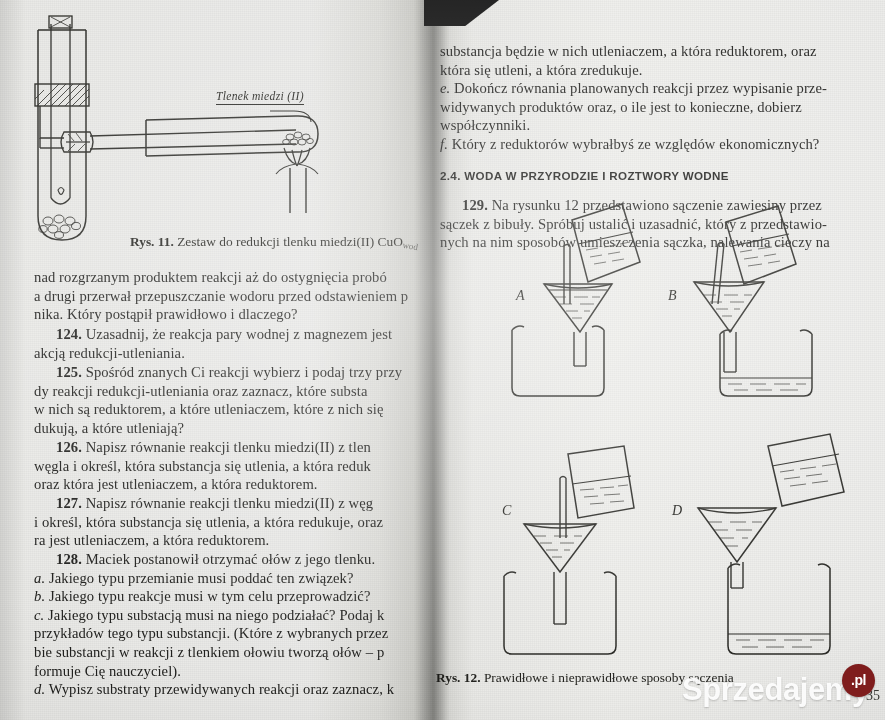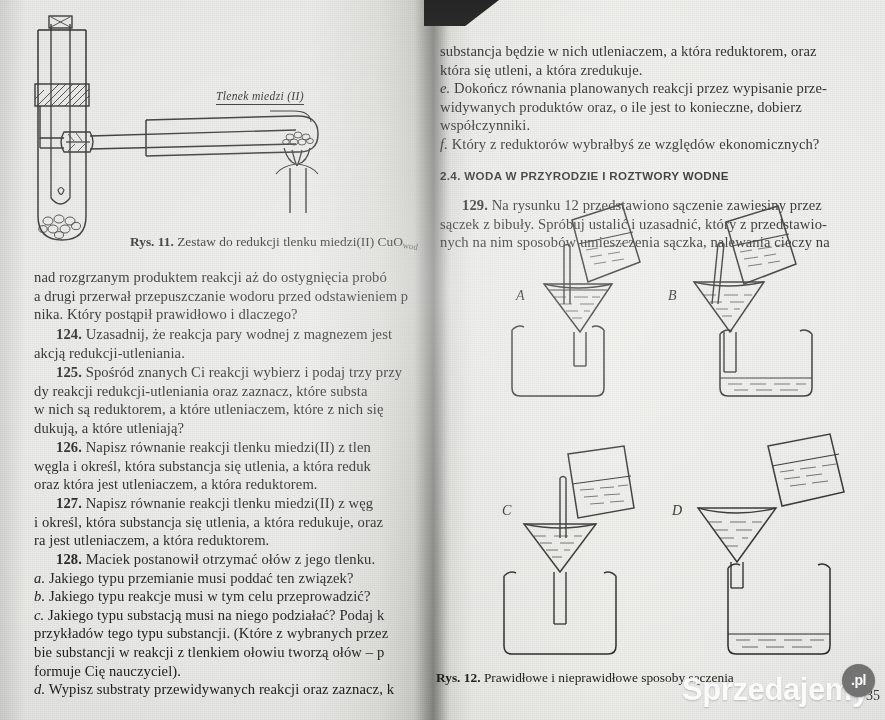--- a/index.html
+++ b/index.html
@@ -102,21 +102,21 @@
     font-size:31px;
     color:rgba(255,255,255,.93);
     letter-spacing:-.4px;
     text-shadow:0 1px 2px rgba(0,0,0,.20);
     pointer-events:none;
     white-space:nowrap;
   }
   .wm-badge{
     position:absolute;left:842px;top:664px;
     width:33px;height:33px;border-radius:50%;
-    background:#737373;
+    background:#7f1d1d;
     box-shadow:0 1px 2px rgba(0,0,0,.25);
   }
   .wm-badge span{
     display:block;text-align:center;line-height:33px;
     color:#fff;font-family:"Liberation Sans", sans-serif;
     font-weight:bold;font-size:14px;letter-spacing:-.5px;
   }
 </style>
 </head>
 <body>

